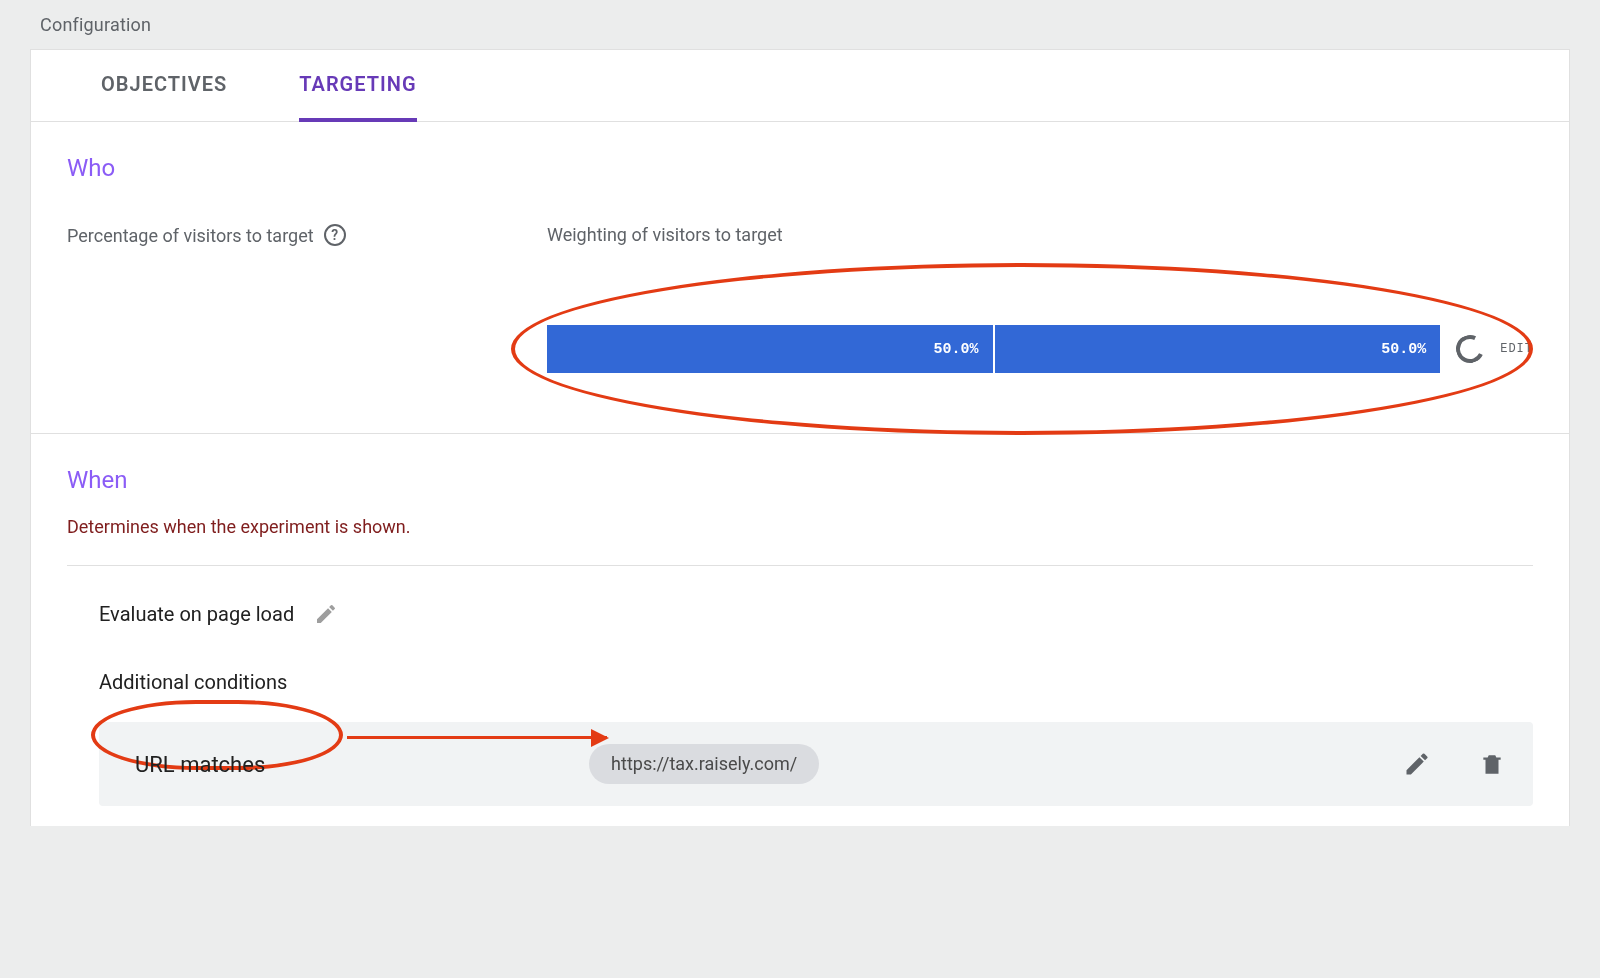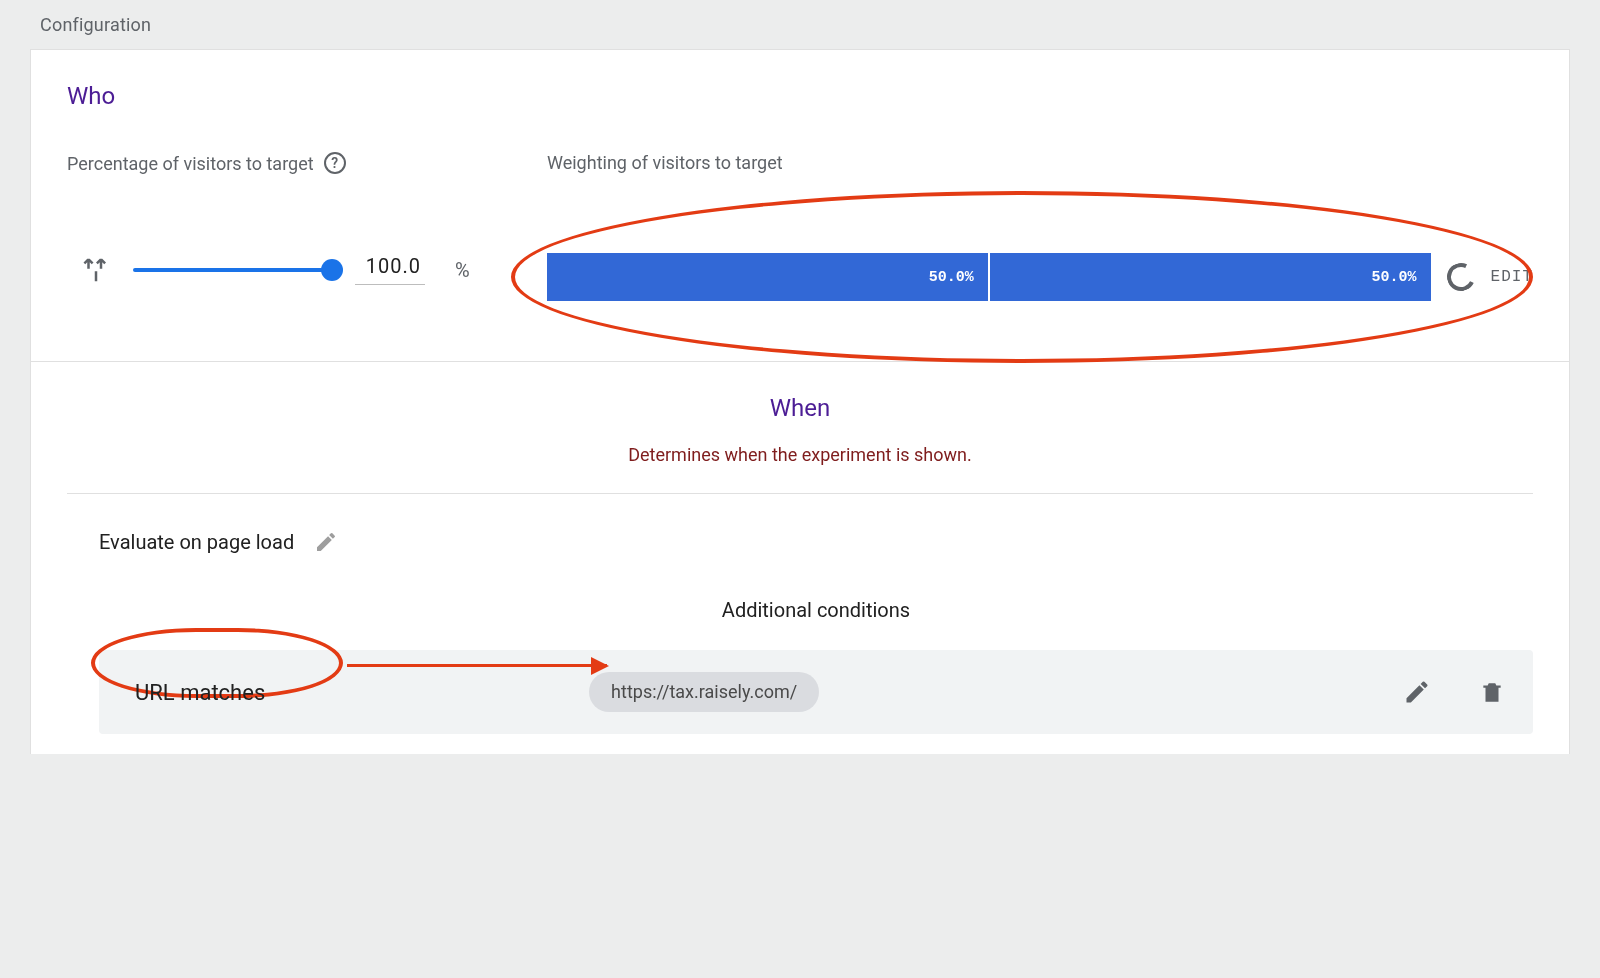--- a/index.html
+++ b/index.html
@@ -52,21 +52,21 @@
     color: #673ab7;
     border-bottom-color: #673ab7;
   }
   .section {
     padding: 32px 36px 60px 36px;
     border-bottom: 1px solid #e0e0e0;
   }
   .section h2 {
     font-size: 24px;
     font-weight: 400;
-    color: #4c1d95;
+    color: #8b5cf6;
     margin-bottom: 42px;
   }
   .who-row { display: flex; align-items: flex-start; gap: 60px; }
   .who-left { flex: 0 0 420px; }
   .who-right { flex: 1; position: relative; }
   .label-line {
     font-size: 18px;
     color: #5f6368;
     display: flex;
     align-items: center;
@@ -129,21 +129,21 @@
   }
   .wseg + .wseg { border-left: 2px solid #fff; }
   .donut {
     width: 28px; height: 28px;
     border: 4px solid #5f6368;
     border-right-color: transparent;
     border-radius: 50%;
     transform: rotate(-20deg);
   }
   .edit-link {
-    font-size: 16px; font-weight: 500; color: #5f6368; letter-spacing: 1px; cursor: pointer;
+    font-size: 12px; font-weight: 500; color: #5f6368; letter-spacing: 1px; cursor: pointer;
   }
 
   
   .anno-ellipse-big {
     position: absolute;
     left: -36px; right: 0; top: -62px; bottom: -62px;
     border: 4px solid #e33b14;
     border-radius: 50%;
     pointer-events: none;
   }
@@ -208,52 +208,44 @@
   }
   .anno-arrow::after {
     content: "";
     position: absolute;
     right: -2px; top: -10px;
     border-left: 18px solid #e33b14;
     border-top: 9px solid transparent;
     border-bottom: 9px solid transparent;
   }
 
-  .section-when { padding-bottom: 20px; border-bottom: none; text-align: center; }
+  .section-when { padding-bottom: 20px; border-bottom: none; }
 </style>
 </head>
 <body>
 
 <div class="page">
 
   <div class="config-title">Configuration</div>
 
   <div class="card">
 
+    <div class="tabs">
+      <div class="tab">OBJECTIVES</div>
+      <div class="tab active">TARGETING</div>
+    </div>
 
     <div class="section">
       <h2>Who</h2>
 
       <div class="who-row">
         <div class="who-left">
           <div class="label-line">
             <span>Percentage of visitors to target</span>
             <span class="help-icon">?</span>
-          </div>
-          <div class="slider-row">
-            <span class="split-icon">
-              <svg viewBox="0 0 24 24" width="30" height="30">
-                  <path fill="#5f6368" d="M7 3l3 3-1.4 1.4L7 5.8V11H5V5.8L3.4 7.4 2 6l3-3h2zm10 0l3 3-1.4 1.4L17 5.8V11h-2V5.8l-1.6 1.6L12 6l3-3h2zM11 13h2v8h-2z"></path>
-                </svg>
-            </span>
-            <div class="slider">
-              <div class="slider-knob"></div>
-            </div>
-            <span class="slider-value">100.0</span>
-            <span class="percent-sign">%</span>
           </div>
         </div>
 
         <div class="who-right">
           <div class="label-line">
             <span>Weighting of visitors to target</span>
           </div>
           <div class="weighting-wrap">
             <span class="anno-ellipse-big"></span>
             <div class="weighting-bar">

